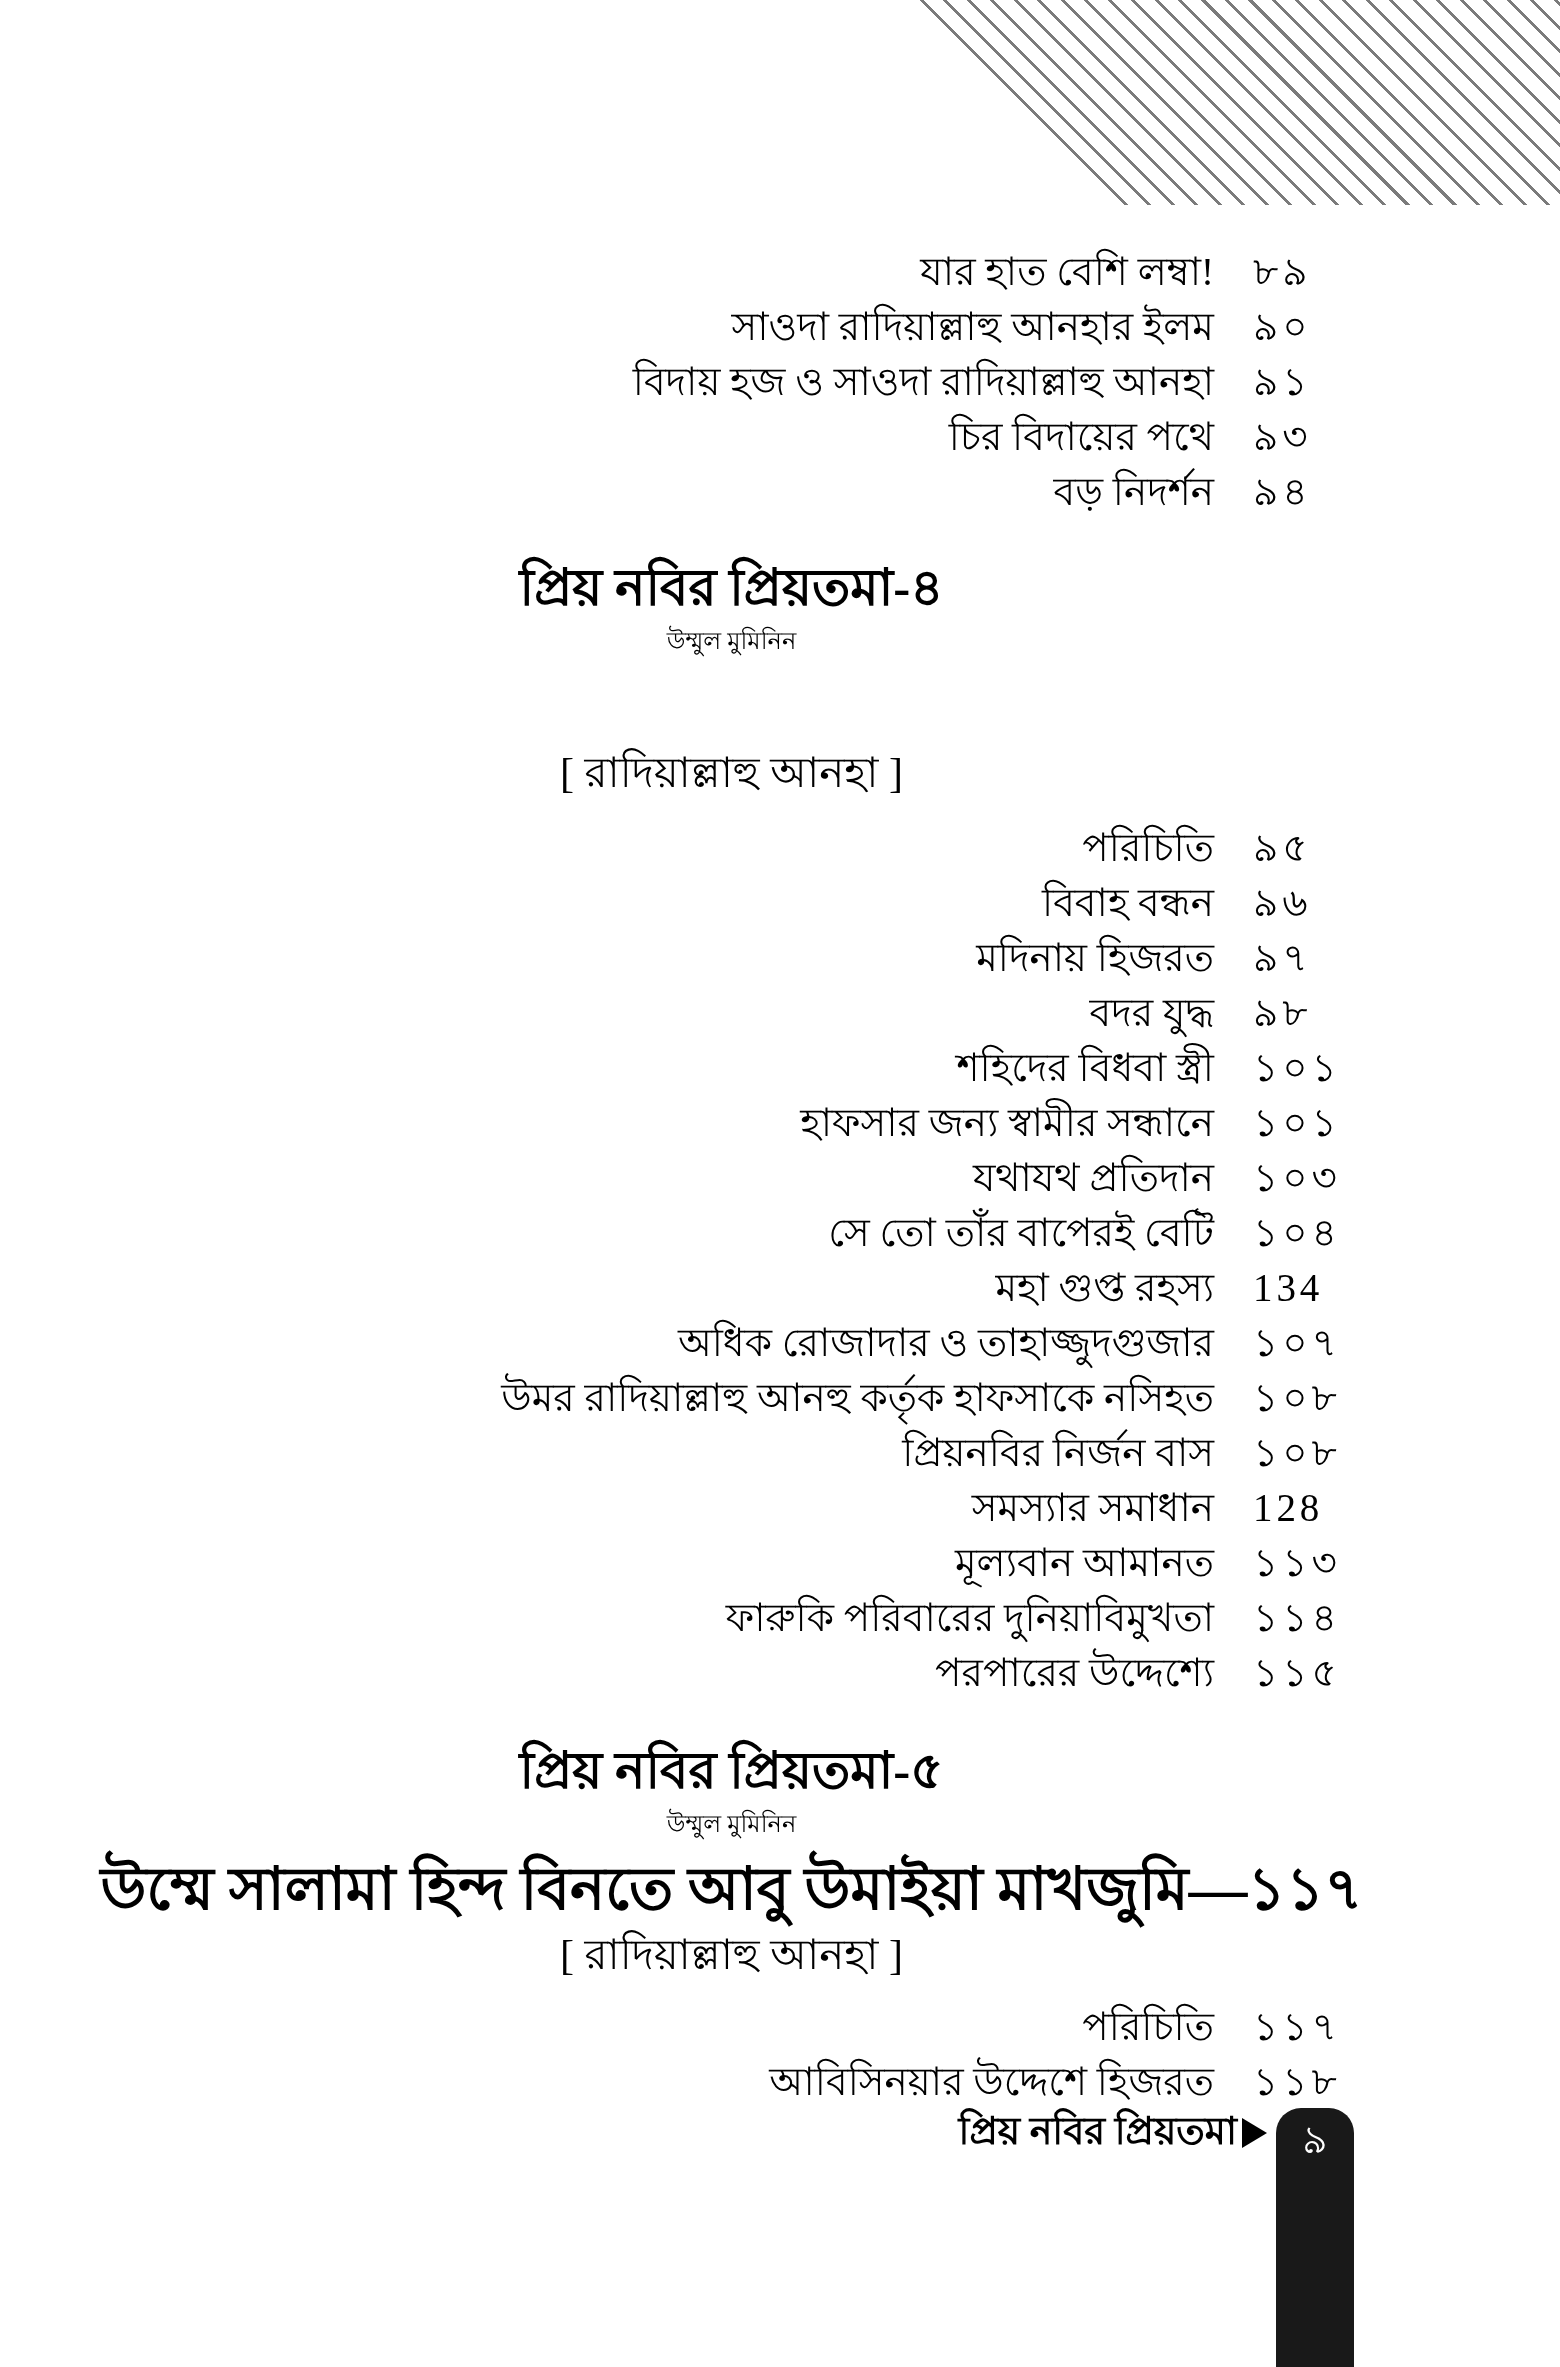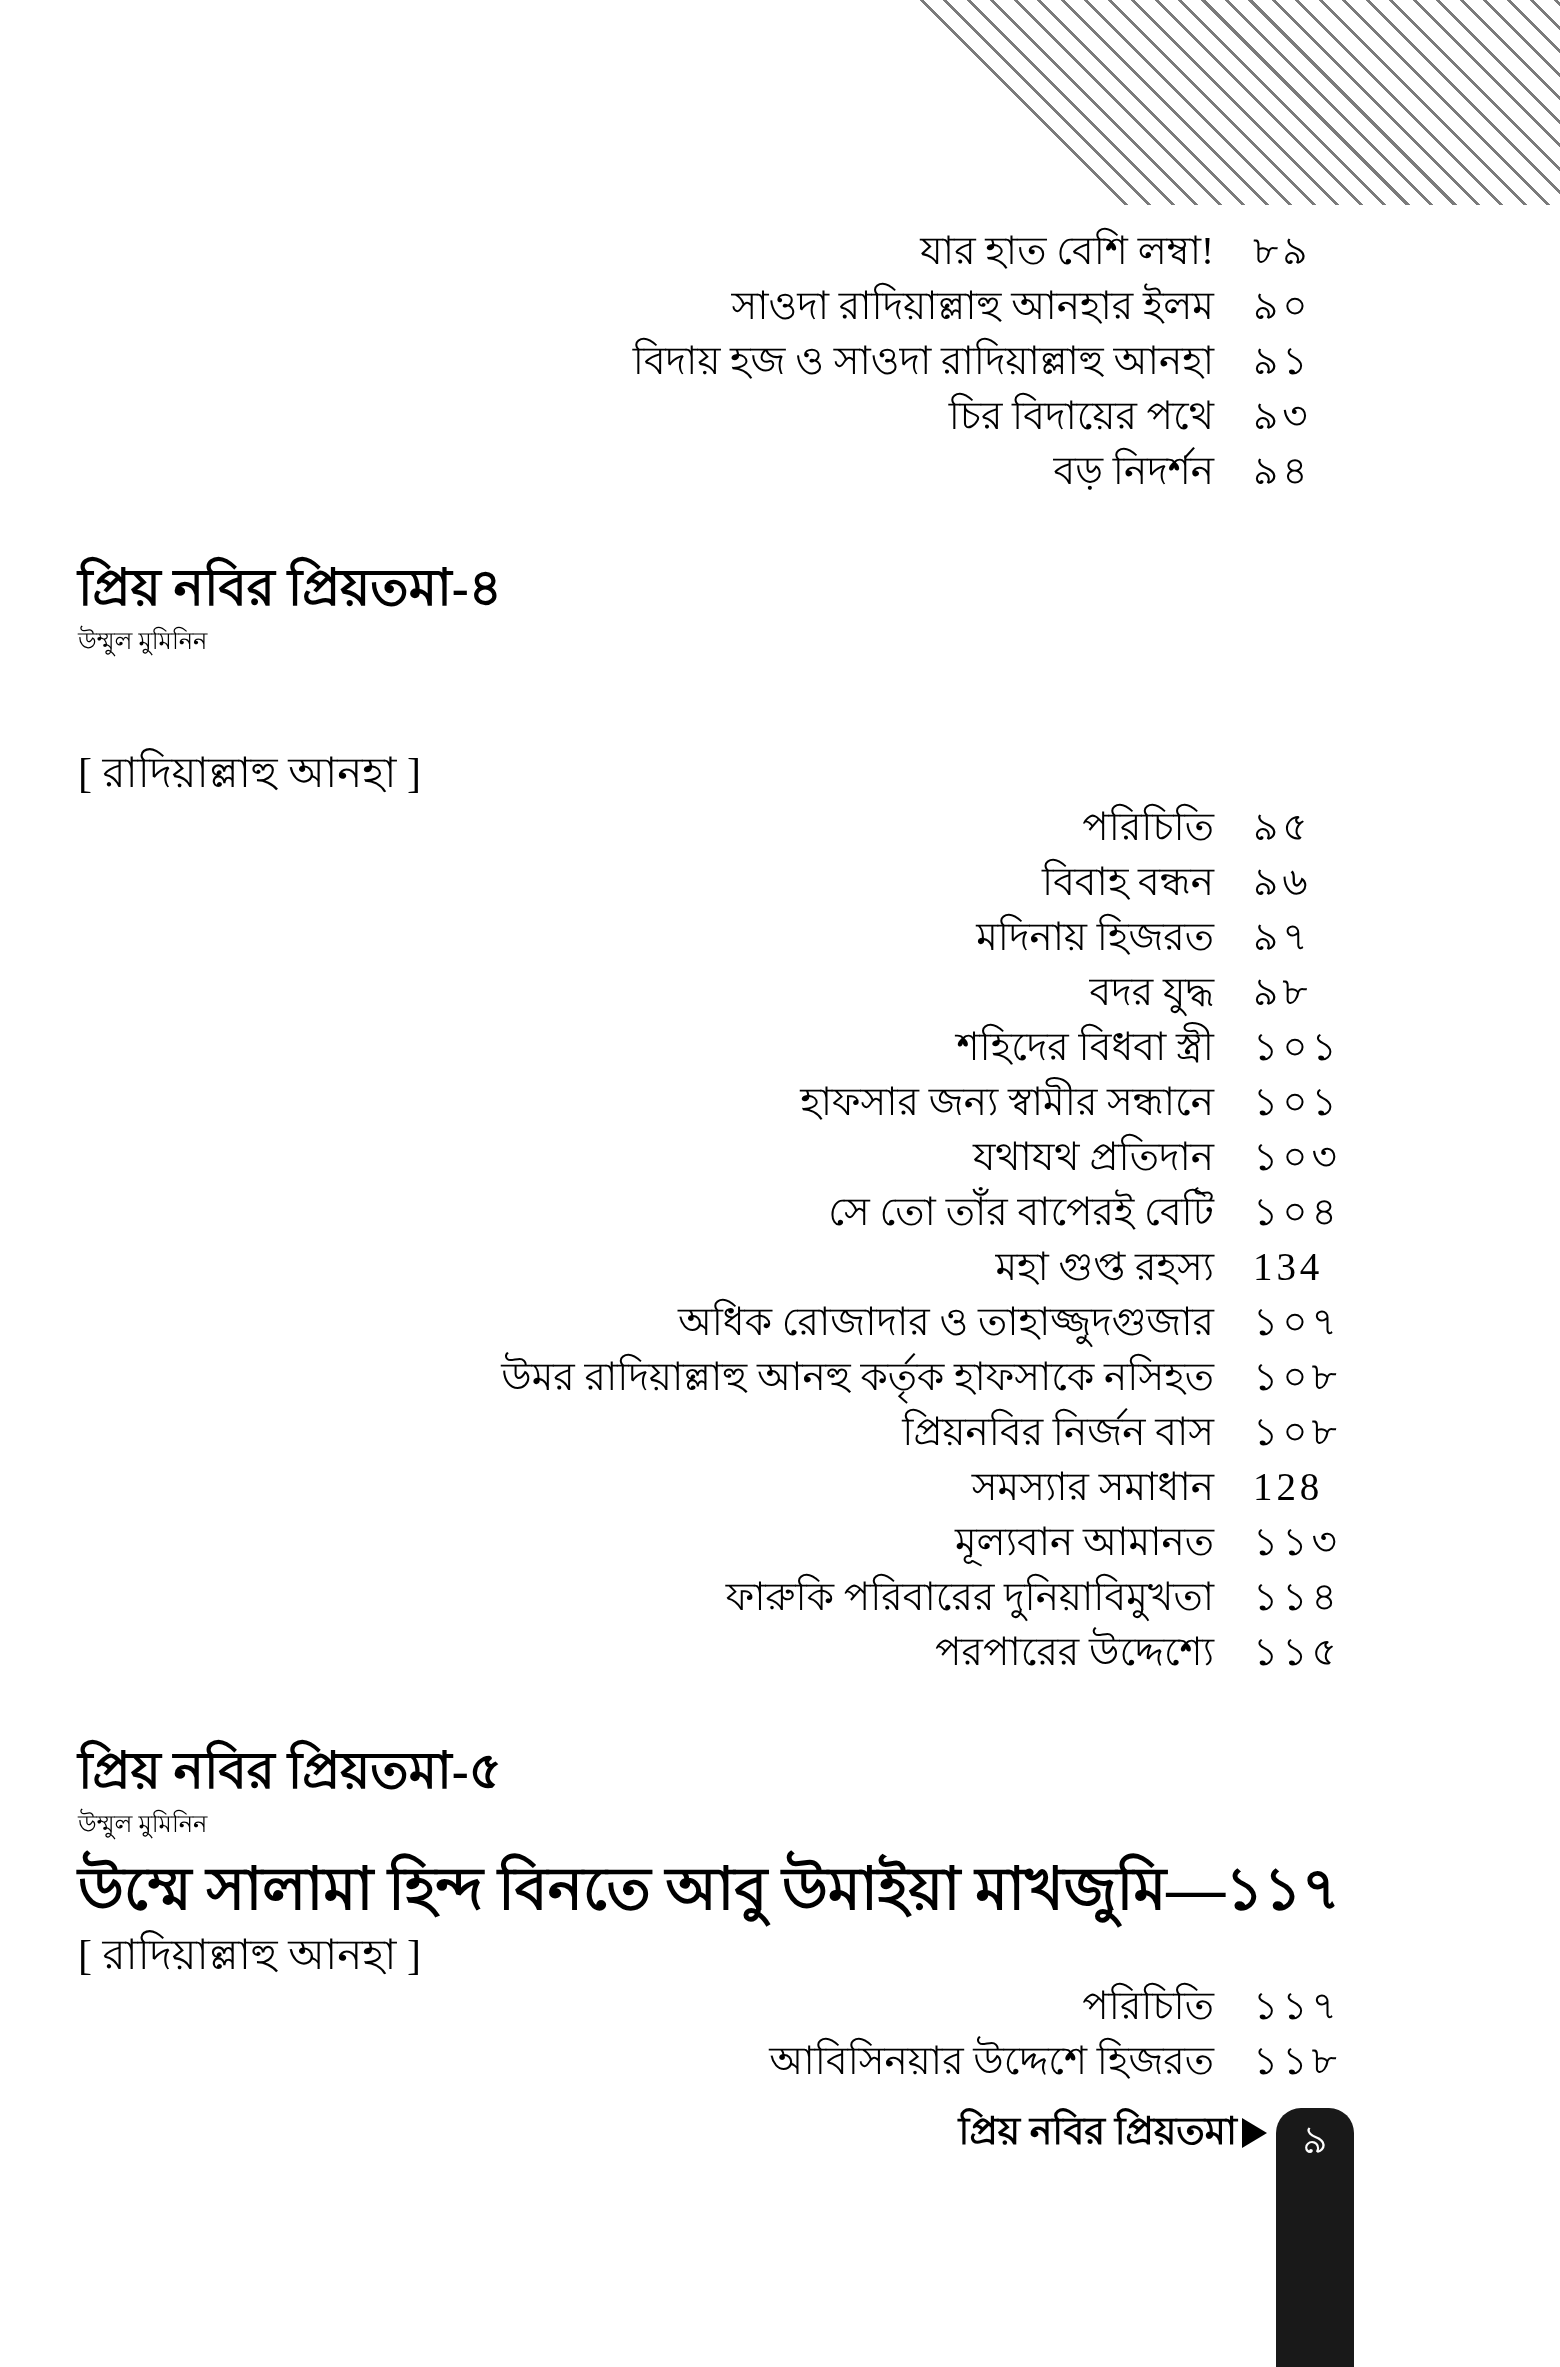--- a/index.html
+++ b/index.html
@@ -12,33 +12,33 @@
     color:#000000;
     overflow:hidden;
   }
   
   .stripes {
     position:absolute; left:913px; top:0; width:648px; height:205px;
     background:repeating-linear-gradient(45deg, #7b7b7b 0 2.9px, transparent 2.9px 16.6px);
     clip-path:polygon(0 0, 100% 0, 100% 100%, 195px 100%);
   }
   
-  .toc { position:absolute; left:78px; width:1307px; }
+  .toc { position:absolute; left:78px; width:1307px;margin-top:21px; }
   .toc-row {
     display:flex; align-items:baseline;
     height:55px; line-height:55px;
     font-size:39px; white-space:nowrap;
   }
   .toc-row .t { flex:1 1 auto; text-align:right; overflow:visible; }
   .toc-row .n {
     flex:0 0 171px; box-sizing:border-box; padding-left:39px;
     text-align:left; letter-spacing:3.9px;
   }
   
-  .centerline { position:absolute; left:78px; width:1307px; text-align:left; white-space:nowrap; }
+  .centerline { position:absolute; left:78px; width:1307px; text-align:center; white-space:nowrap; }
   .series-label { font-size:51px; line-height:55px; font-weight:bold; }
   .kunya       { font-size:24px; line-height:41px; }
   .main-title  { font-size:59px; line-height:70px; font-weight:bold; }
   .honorific   { font-size:42px; line-height:43px; }
   
   .footer-line {
     position:absolute; top:2109px; left:78px; width:1159px;
     text-align:right; font-size:38px; line-height:45px; font-weight:bold;
     white-space:nowrap;
   }

